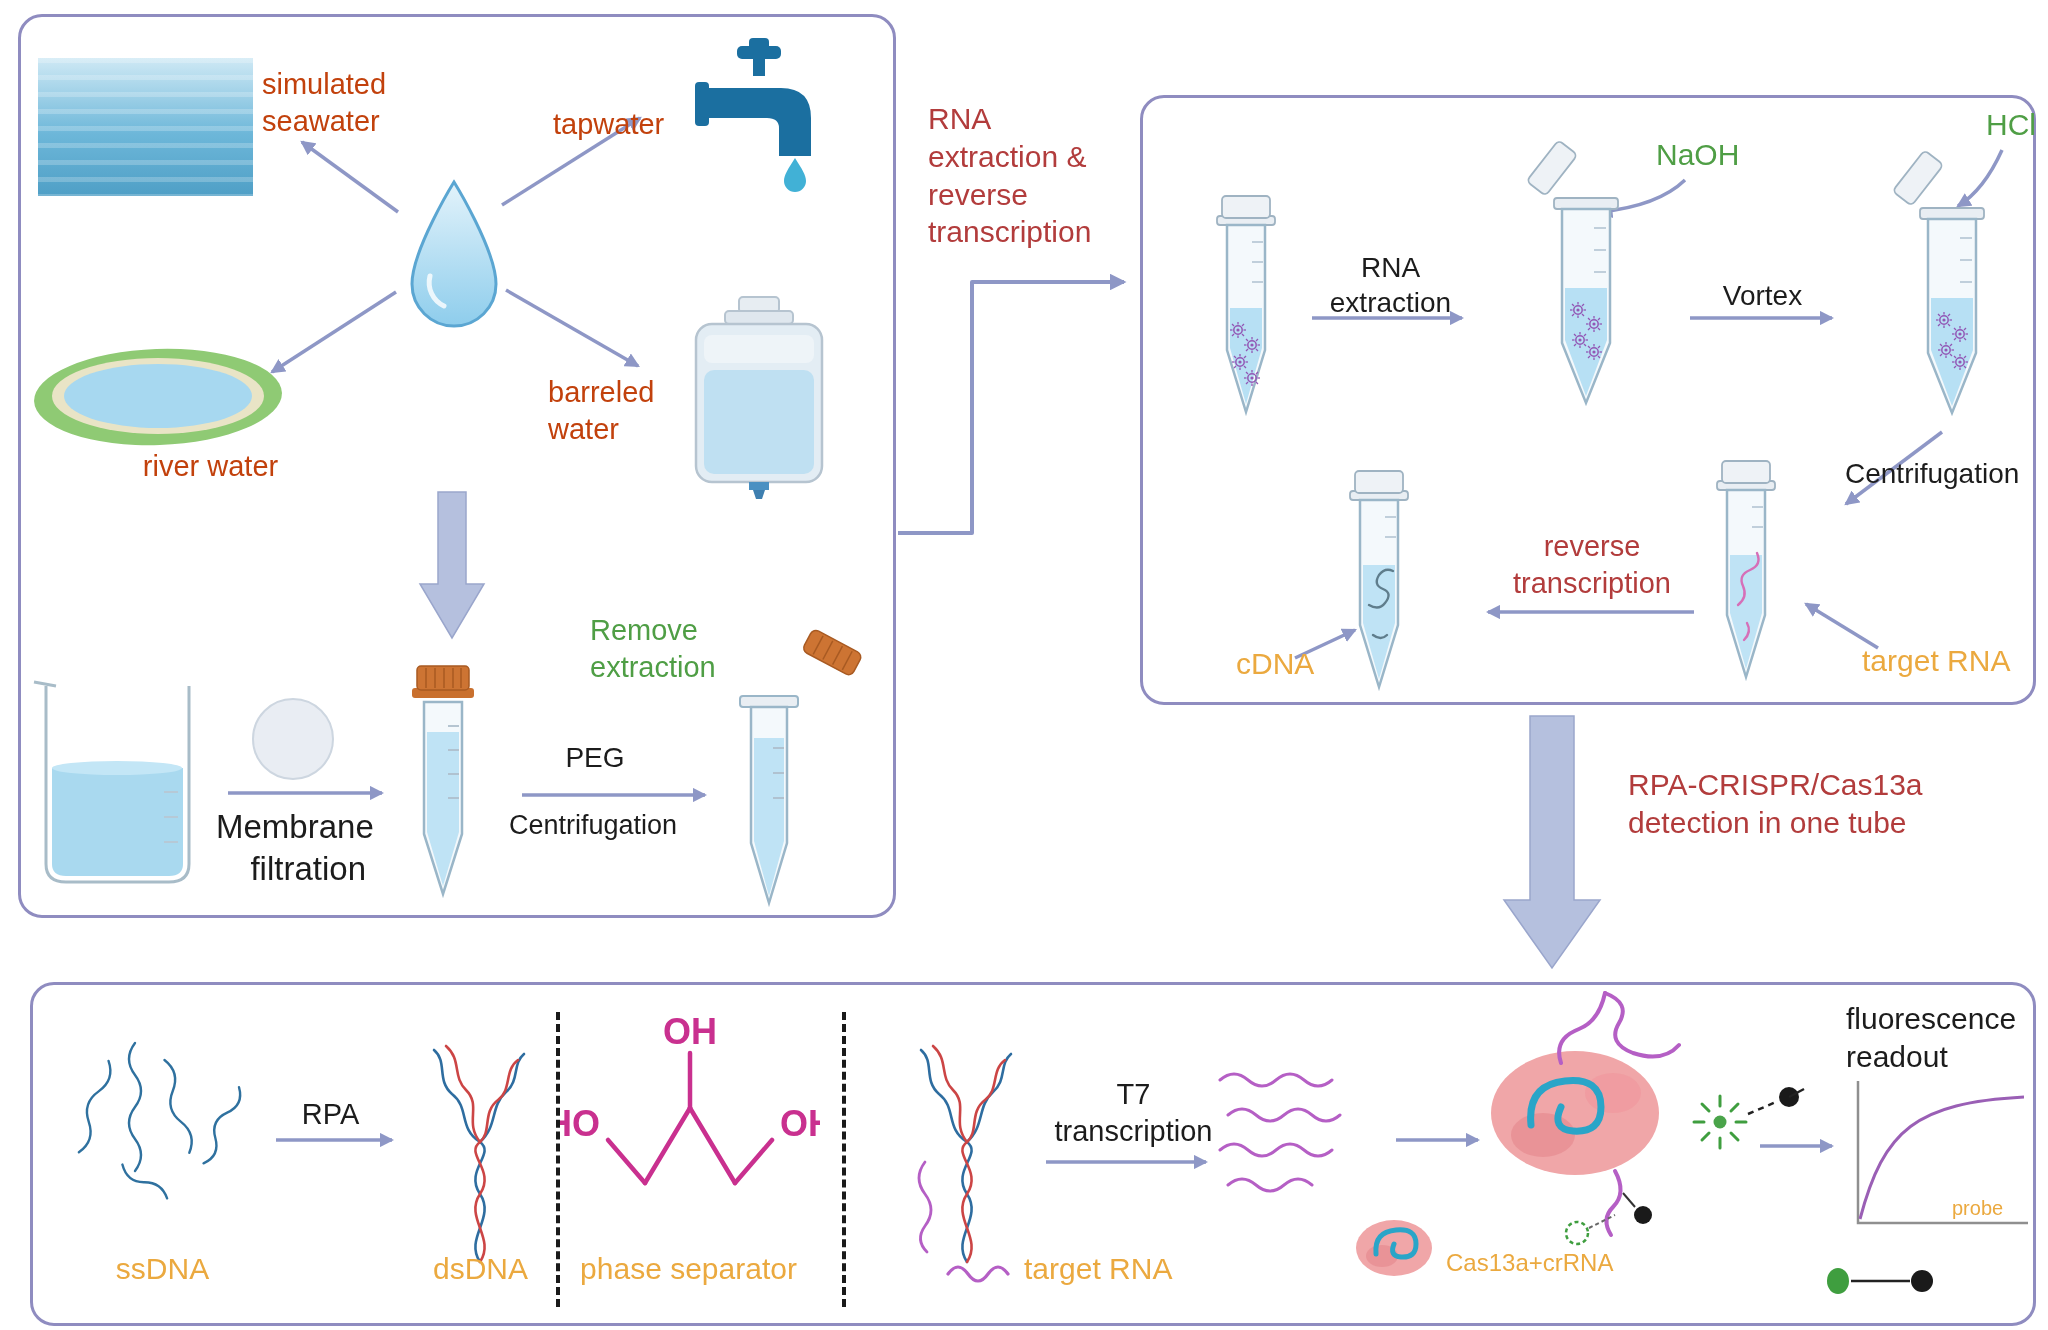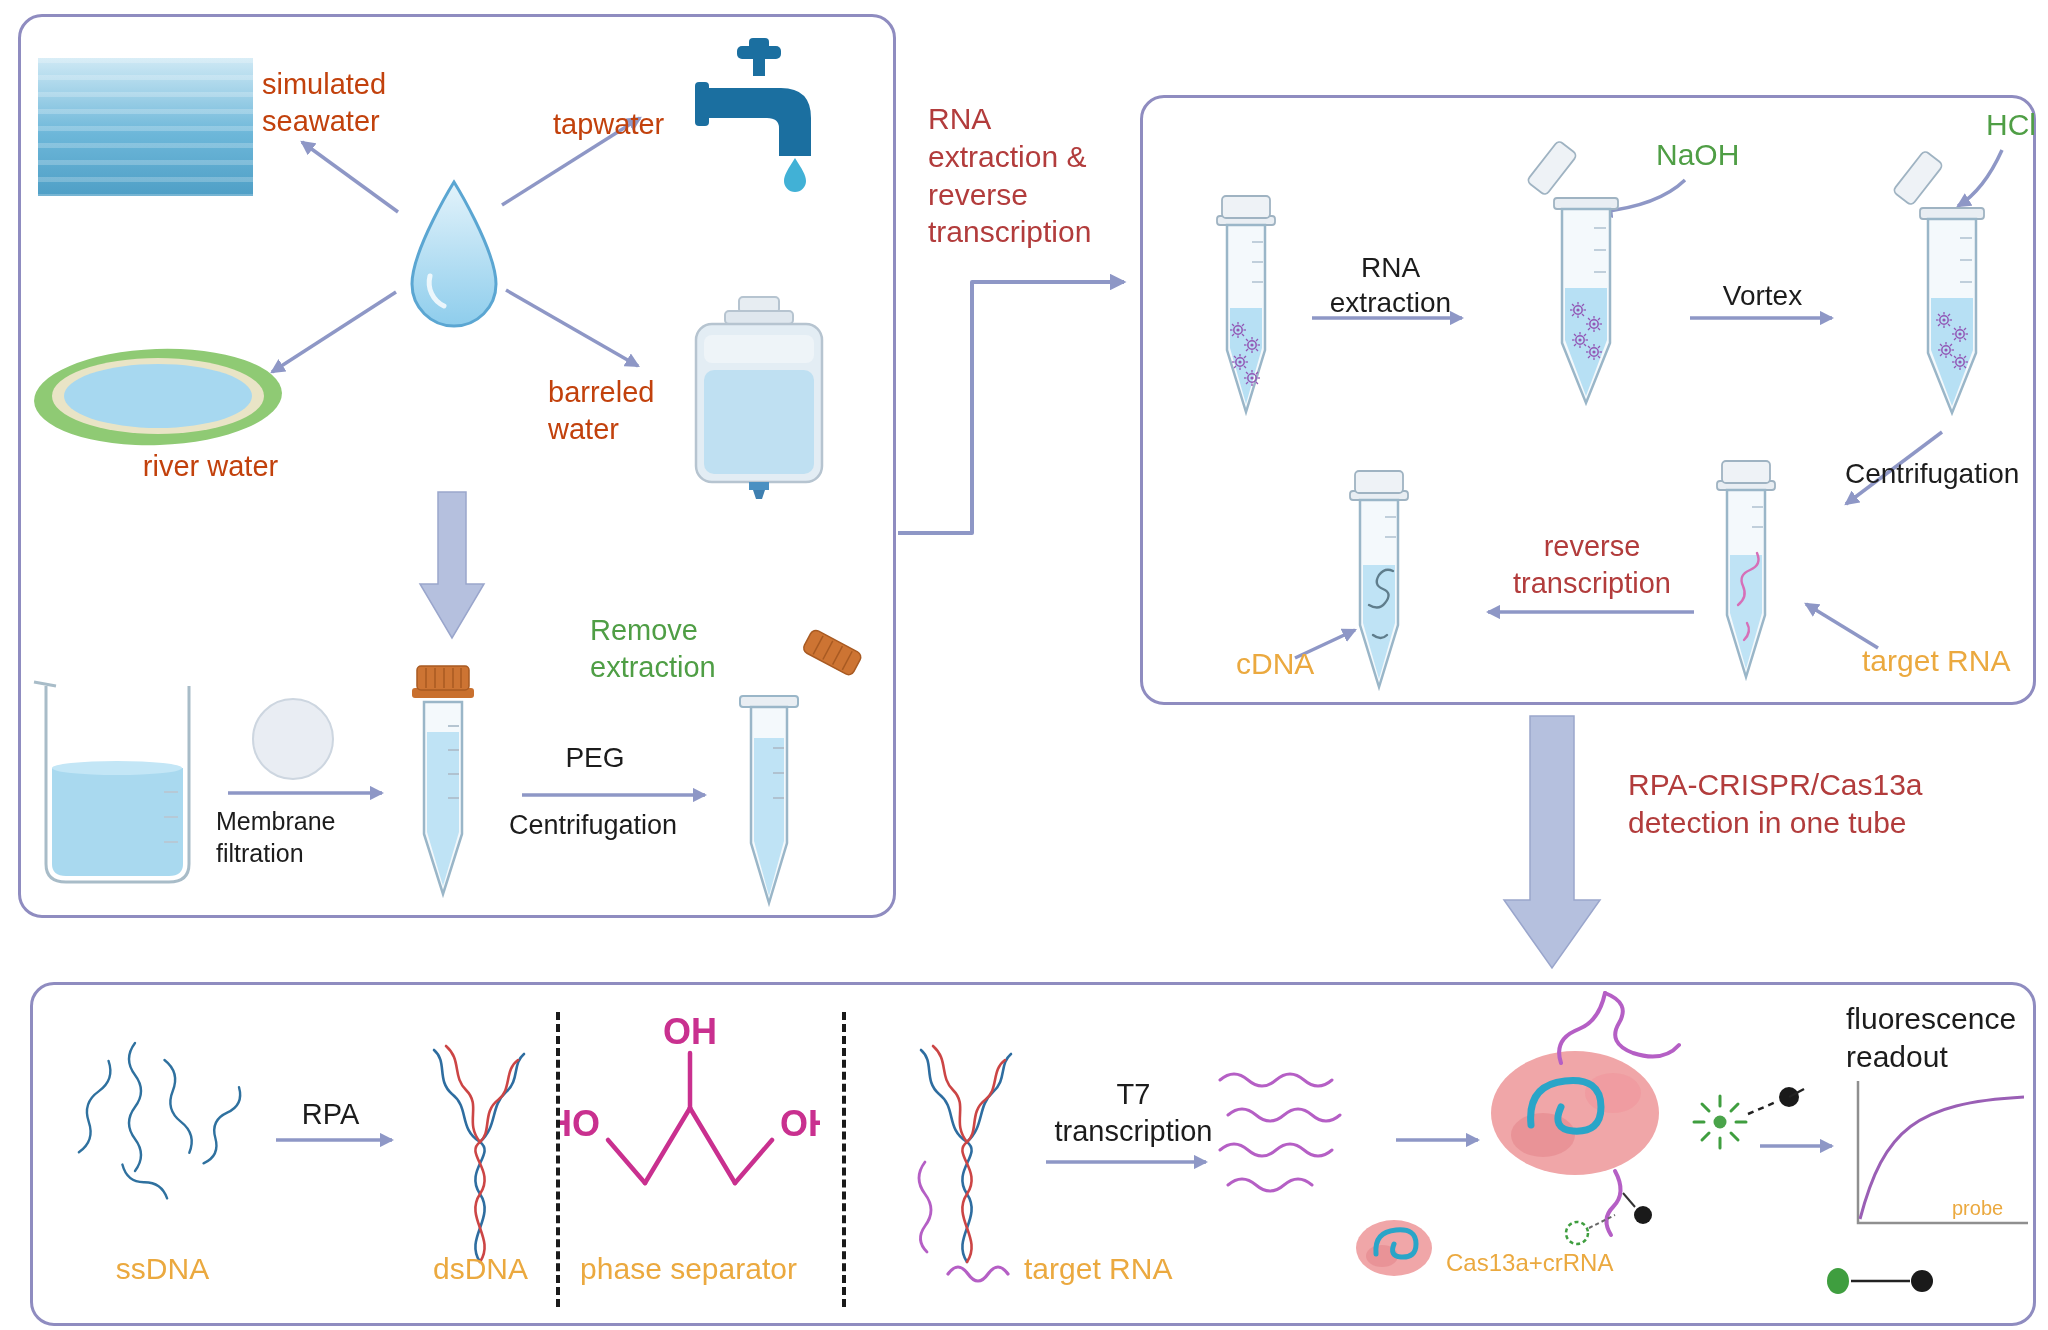--- a/index.html
+++ b/index.html
@@ -378,21 +378,21 @@
   <svg class="art" style="left:1818px;top:1256px" width="140" height="50" viewBox="0 0 140 50">
     <ellipse cx="20" cy="25" rx="11" ry="13" fill="#3f9e3f"></ellipse>
     <line x1="33" y1="25" x2="92" y2="25" stroke="#222222" stroke-width="2.5"></line>
     <circle cx="104" cy="25" r="11" fill="#1a1a1a"></circle>
   </svg>
 
   <div class="lbl c-blue" style="left:262px;top:66px;width:175px;">simulated seawater</div>
   <div class="lbl c-blue" style="left:553px;top:106px;">tapwater</div>
   <div class="lbl c-blue tc" style="left:118px;top:448px;width:185px;">river water</div>
   <div class="lbl c-blue" style="left:548px;top:374px;width:150px;">barreled water</div>
-  <div class="lbl c-black" style="left:216px;top:806px;width:150px;font-size:25px;">Membrane filtration</div>
+  <div class="lbl c-black" style="left:216px;top:806px;width:150px;font-size:33px;text-align:right;">Membrane filtration</div>
   <div class="lbl c-black tc" style="left:520px;top:740px;width:150px;font-size:28px;">PEG</div>
   <div class="lbl c-black tc" style="left:498px;top:808px;width:190px;font-size:27px;">Centrifugation</div>
   <div class="lbl c-green" style="left:590px;top:612px;width:170px;">Remove extraction</div>
 
   <div class="lbl c-red" style="left:928px;top:100px;width:180px;font-size:30px;">RNA extraction &amp; reverse transcription</div>
 
   <div class="lbl c-black tc" style="left:1318px;top:250px;width:145px;font-size:28px;">RNA extraction</div>
   <div class="lbl c-green" style="left:1656px;top:136px;font-size:30px;">NaOH</div>
   <div class="lbl c-black tc" style="left:1690px;top:258px;width:145px;font-size:28px;margin-top:20px;">Vortex</div>
   <div class="lbl c-green" style="left:1986px;top:106px;font-size:30px;">HCl</div>

